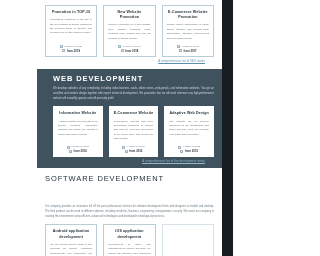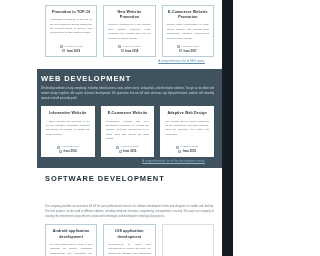--- a/index.html
+++ b/index.html
@@ -121,21 +121,21 @@
     padding: 2px 9px 2px 0;
     font-size: 2.8px;
     letter-spacing: 0.1px;
   }
   .sec-link .lnk { color: #5a8fb0; }
   .sec-link.on-dark .lnk { color: #8fb8cf; }
 
   
   .sec-web {
     background: #3f525e;
-    padding: 5px 8px 3px 4px;
+    padding: 5px 8px 3px 16px;
   }
   .sec-head-dark {
     font-size: 7.5px;
     font-weight: bold;
     color: #ffffff;
     letter-spacing: 0.9px;
     margin-bottom: 3.5px;
   }
   .sec-para-dark {
     font-size: 2.6px;
@@ -146,21 +146,21 @@
   }
   .sec-web .card { border-color: #ffffff; }
 
   
   .sec-soft {
     background: #ffffff;
     padding: 6px 8px 3px 8px;
   }
   .sec-head-light {
     font-size: 7.5px;
-    font-weight: bold;
+    font-weight: normal;
     color: #1d2b33;
     letter-spacing: 0.9px;
     margin-bottom: 21px;
   }
   .sec-para-light {
     font-size: 2.6px;
     color: #6b7a84;
     line-height: 1.95;
     text-align: justify;
     margin-bottom: 5px;

